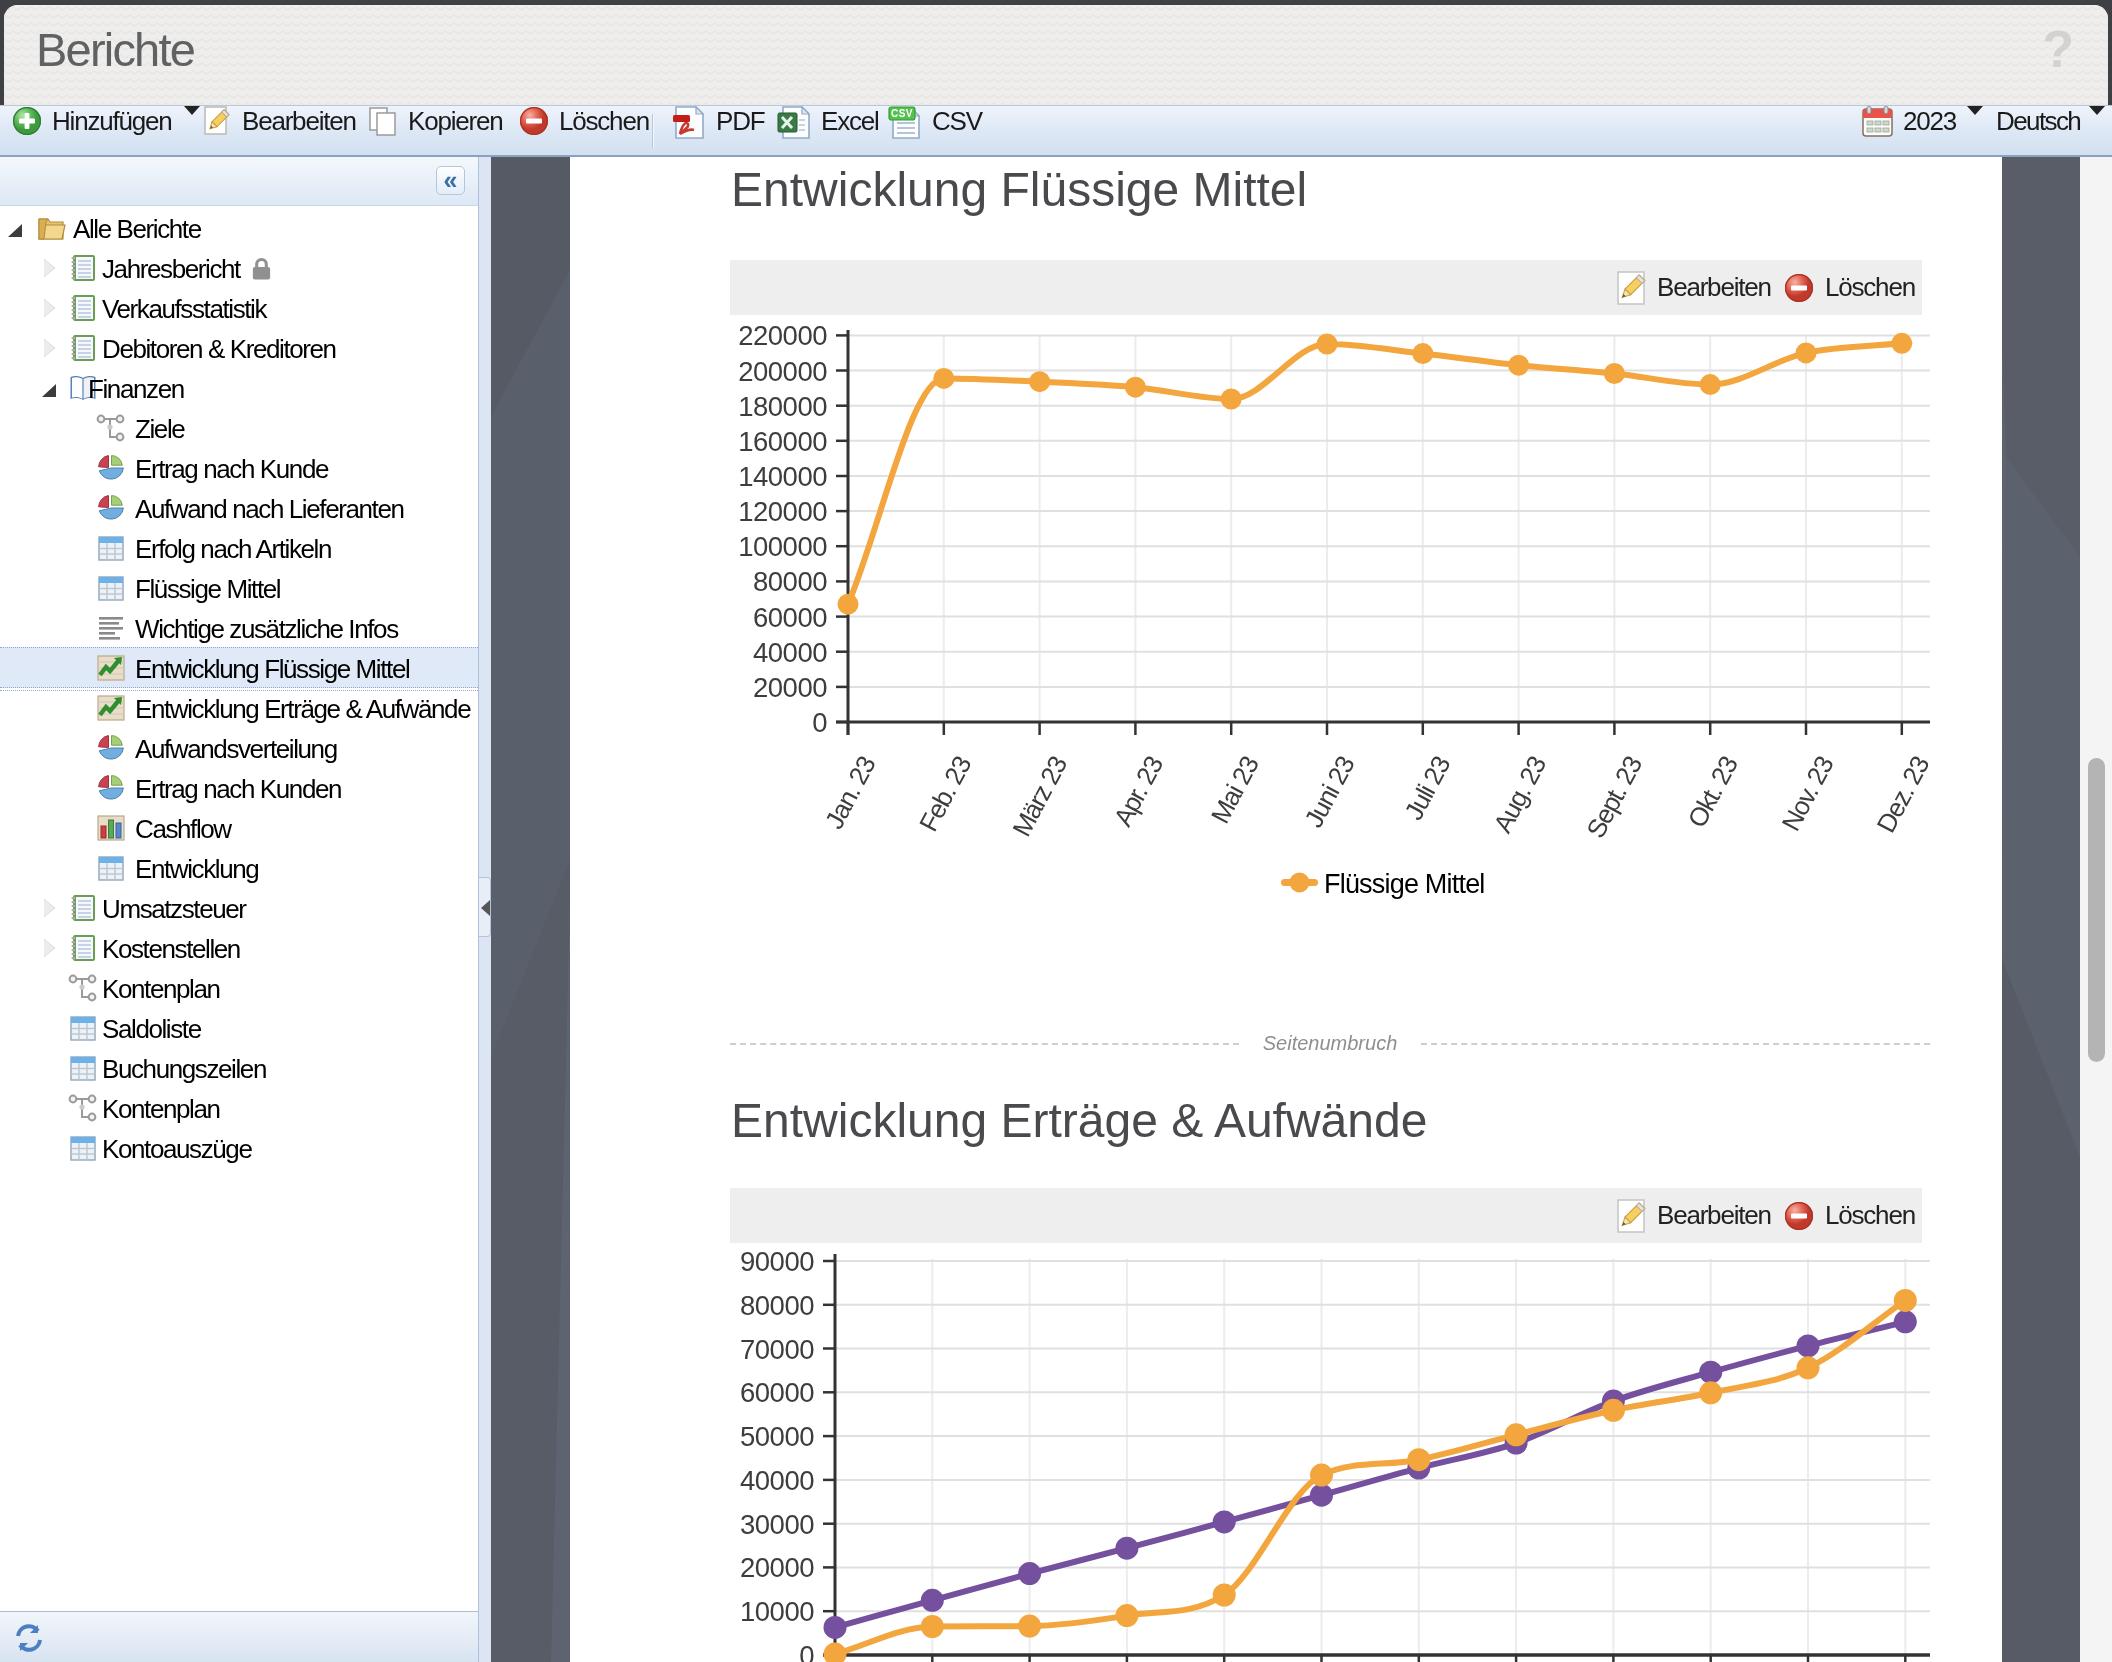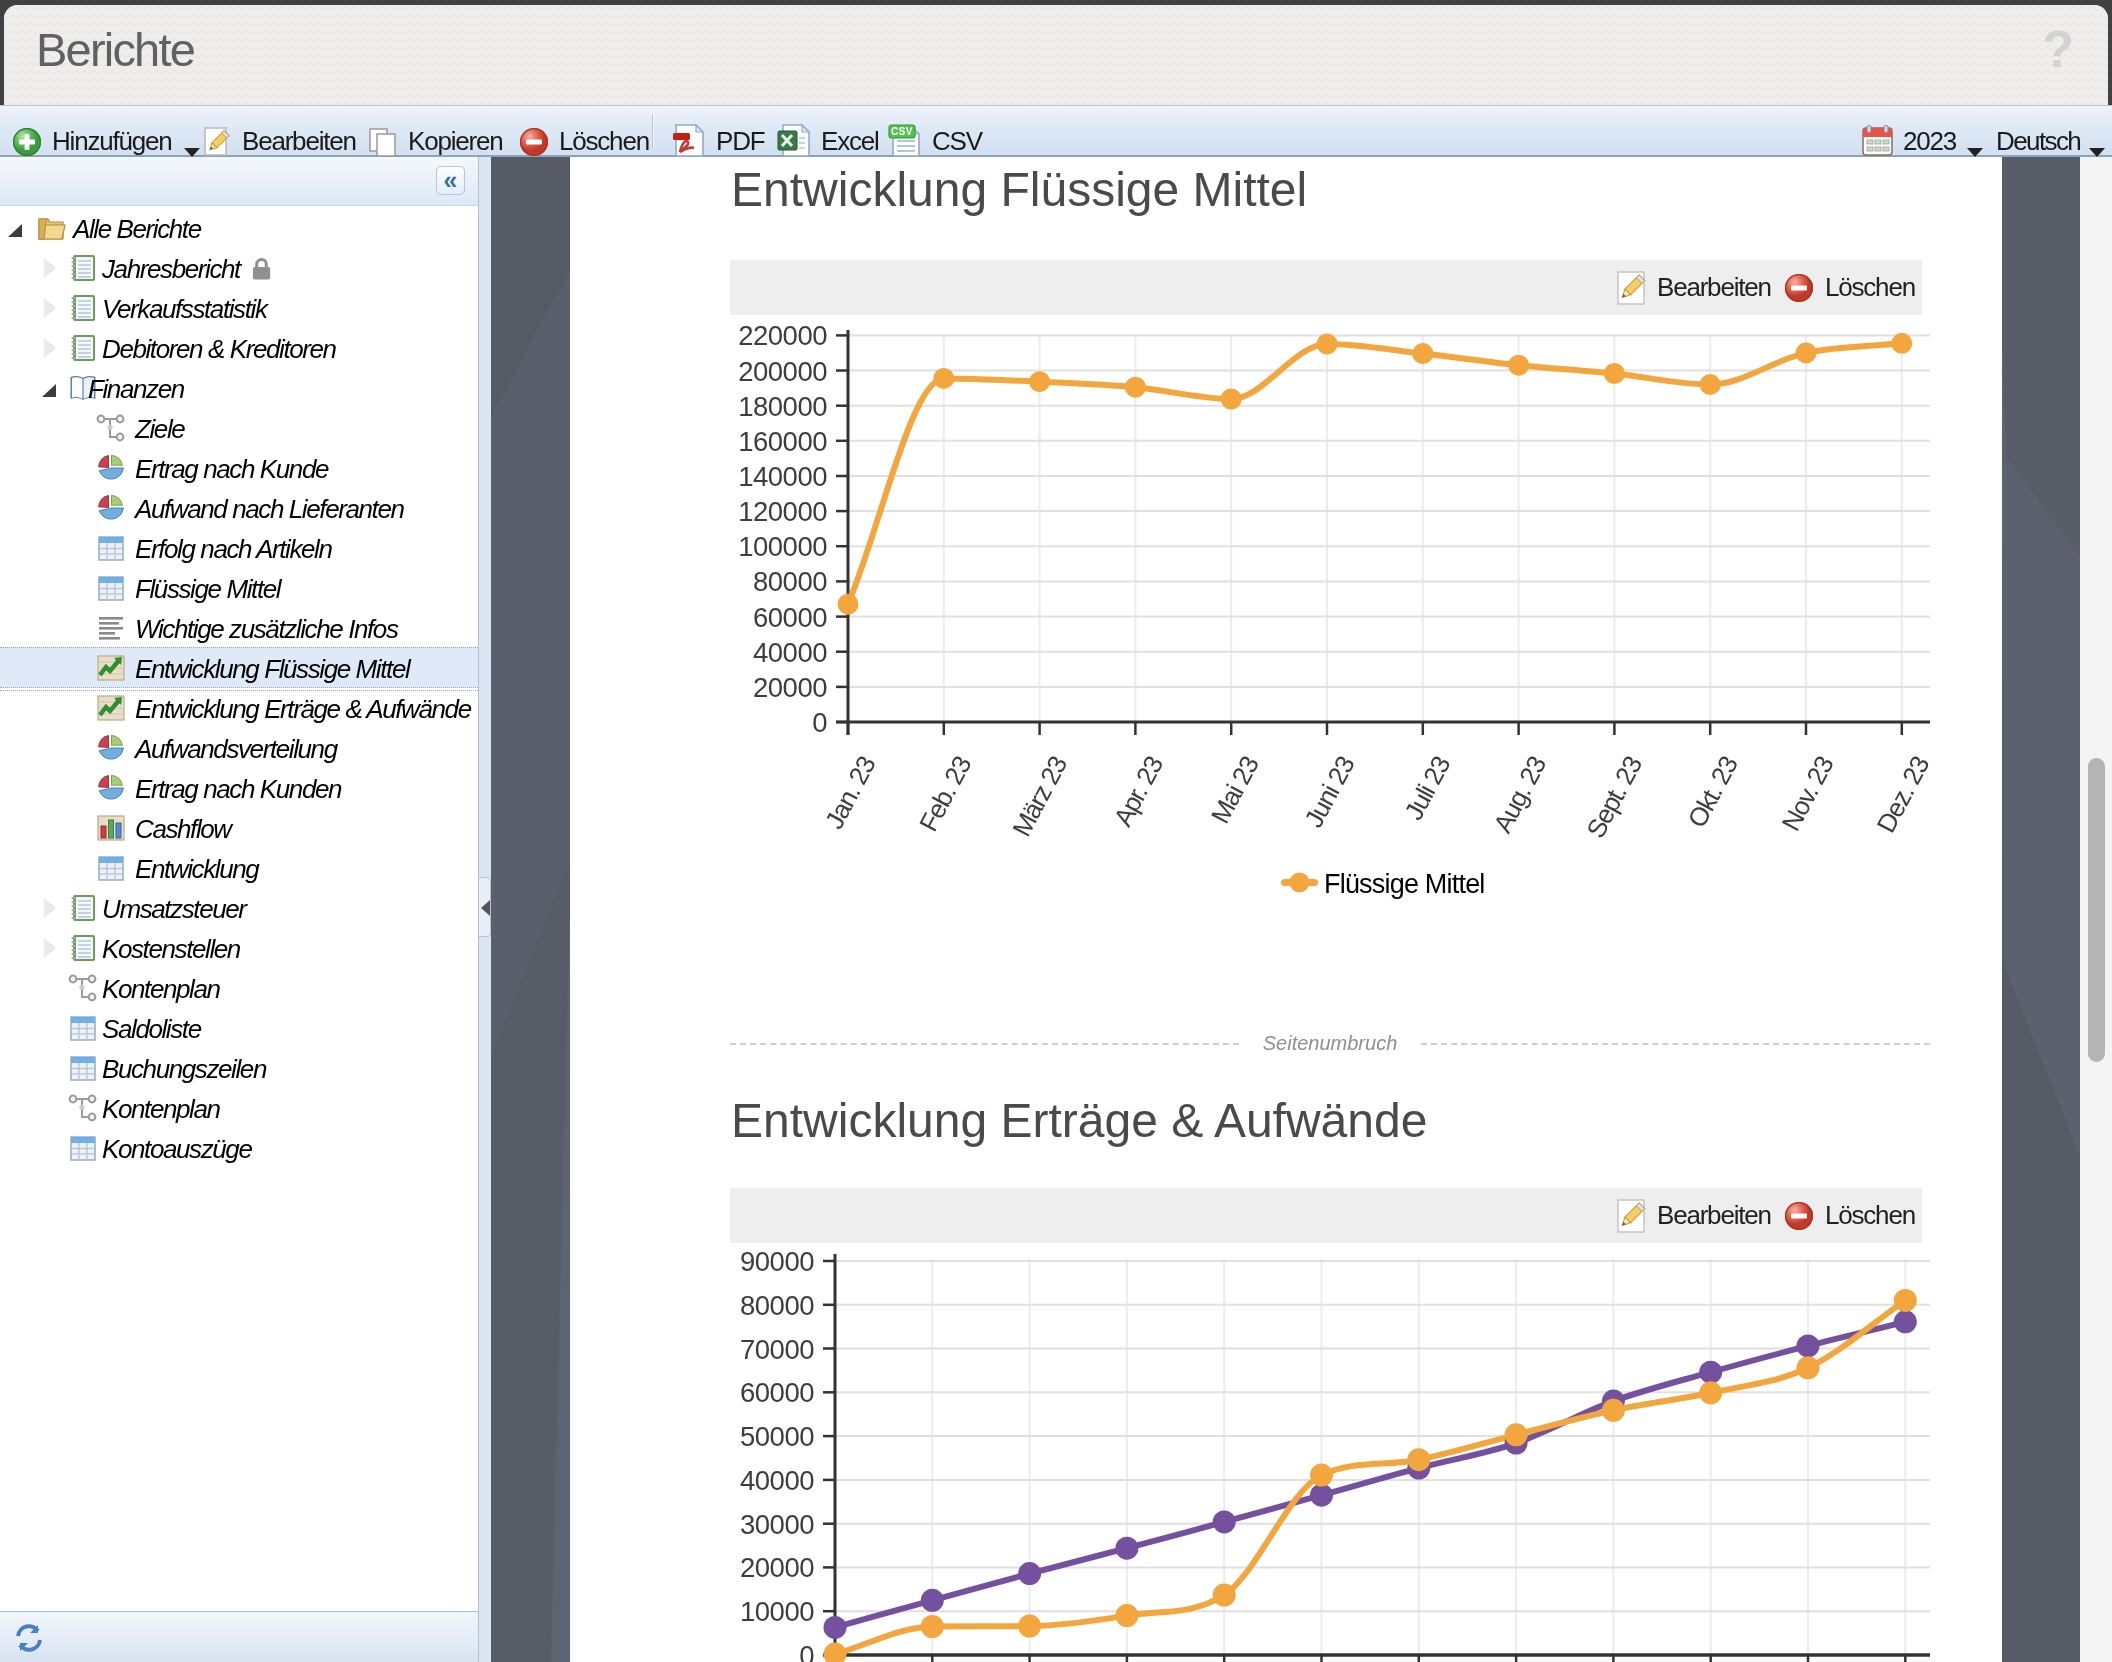--- a/index.html
+++ b/index.html
@@ -5,30 +5,30 @@
 * { margin:0; padding:0; box-sizing:border-box; }
 html,body { width:2112px; height:1662px; overflow:hidden; }
 body { font-family:"Liberation Sans", sans-serif; position:relative; background:#fff; }
 #frame { position:absolute; left:0; top:0; width:2112px; height:105px; background:#3e4043; }
 #titlebar { position:absolute; left:4px; right:4px; top:5px; bottom:0; border-radius:14px 14px 0 0; background:#efeeec; overflow:hidden; }
 #apptitle { position:absolute; left:32px; top:17px; font-size:47px; color:#606163; letter-spacing:-1.8px; }
 #help { position:absolute; right:34px; top:14px; font-size:52px; color:#d2d2d2; font-weight:bold; }
 #toolbar { position:absolute; left:0; top:105px; width:2112px; height:52px;
   background:linear-gradient(#eff4fb, #dfe9f6 45%, #d2e0f0);
   border-top:1px solid #b7c8de; border-bottom:2px solid #8aa2c0; }
-.tbtn { position:absolute; top:0; height:39px; display:flex; align-items:flex-end; font-size:26px; letter-spacing:-1.2px; color:#1a1a1a;margin-top:12px; }
+.tbtn { position:absolute; top:0; height:39px; display:flex; align-items:flex-start; font-size:26px; letter-spacing:-1.2px; color:#1a1a1a; }
 .tbtn svg { margin-right:10px; }
 .caret { width:0; height:0; border-left:8px solid transparent; border-right:8px solid transparent; border-top:9px solid #222; margin-left:12px; }
 #tsep { position:absolute; left:652px; top:8px; width:2px; height:34px; background:#b9c6d8; border-right:1px solid #f4f8fc; }
 #sidebar { position:absolute; left:0; top:157px; width:478px; height:1505px; background:#fff; }
 #sidehead { position:absolute; left:0; top:0; width:478px; height:49px;
   background:linear-gradient(#f4f8fc, #dde8f5); border-bottom:1px solid #c8d8ea; }
 #collapsebtn { position:absolute; right:13px; top:9px; width:29px; height:29px; border:1px solid #b5c6dc; border-radius:5px;
   background:linear-gradient(#fdfeff,#e4edf8); color:#3a6ea5; font-size:25px; font-weight:bold; text-align:center; line-height:27px; }
-#tree { position:absolute; left:0; top:51px; width:478px;font-style:italic; }
+#tree { position:absolute; left:0; top:51px; width:478px; }
 .trow { position:relative; height:40px; width:478px; }
 .trow.sel { background:#dfe9f7; border-top:1px dotted #8fa8cc; border-bottom:1px dotted #8fa8cc; height:41px; margin-top:-1px; }
 .tcaret { position:absolute; top:11px; width:0; height:0; }
 .tcaret.closed { border-top:9px solid transparent; border-bottom:9px solid transparent; border-left:11px solid #ececec; filter:drop-shadow(0.5px 0 0.5px #888); }
 .tcaret.open { border-left:14px solid transparent; border-bottom:13px solid #3c3c3c; margin-top:5px; }
 .ticon { position:absolute; top:5px; width:30px; height:30px; }
 .tlabel { position:absolute; top:6px; font-size:26px; letter-spacing:-1.4px; color:#000; white-space:nowrap; }
 #focusline { position:absolute; left:0; top:482px; width:478px; border-top:1px dotted #8fa8cc; }
 #sidefoot { position:absolute; left:0; bottom:0; width:478px; height:51px; border-top:1px solid #aabed6;
   background:linear-gradient(#f2f6fb, #d8e3f1); }

